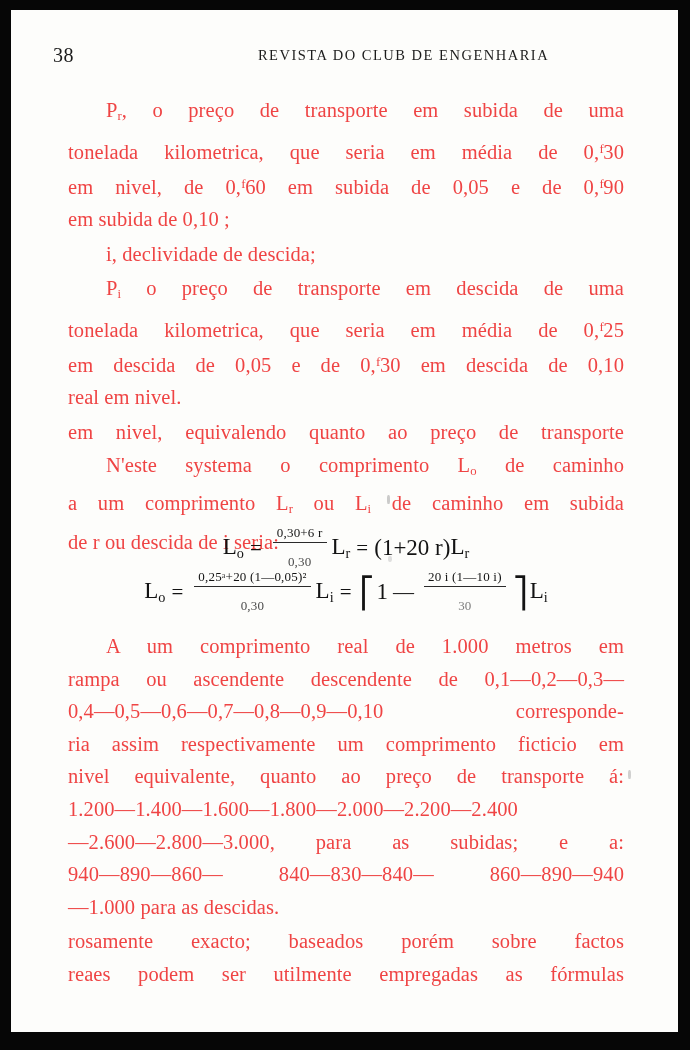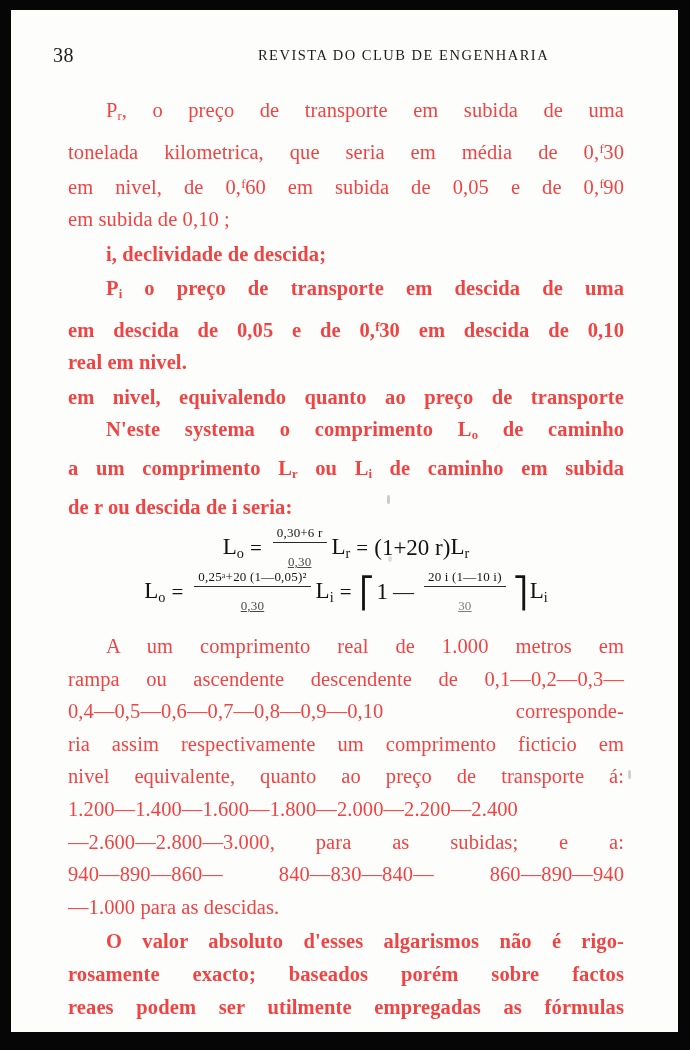--- a/index.html
+++ b/index.html
@@ -71,21 +71,21 @@
 
   p.para {
     margin: 0;
     font-size: 20.5px;
     line-height: 32.6px;
     color: #ef4444;
     text-align: justify;
     text-indent: 38px;
     letter-spacing: 0.1px;
   }
-  p.para + p.para { margin-top: 2px; font-weight: bold; }
+  p.para + p.para { margin-top: 2px; }
 
   
   p.para .ln {
     display: block;
     text-indent: 0;
   }
   p.para .ln.j {
     text-align: justify;
     text-align-last: justify;
   }
@@ -141,21 +141,20 @@
   }
   .frac .num {
     padding: 0 4px 1px 4px;
     border-bottom: 1.2px solid #2a2a2a;
     letter-spacing: 0.2px;
   }
   .frac .den {
     padding: 12px 4px 0 4px;
     letter-spacing: 0.2px;
     color: #4a4a4a;
-    text-decoration: underline;
   }
   .frac.faint .den { color: #7d7d7d; }
 
   .bracket {
     font-size: 30px;
     line-height: 0.7;
     margin: 0 2px;
     font-family: "Liberation Serif", serif;
   }
 
@@ -188,20 +187,21 @@
       <span class="ln j">em nivel, de 0,<sup class="fr">f</sup>60 em subida de 0,05 e de 0,<sup class="fr">f</sup>90</span>
       <span class="ln last">em subida de 0,10 ;</span>
     </p>
 
     <p class="para">
       <span class="ln first last">i, declividade de descida;</span>
     </p>
 
     <p class="para">
       <span class="ln first j">P<sub class="idx">i</sub> o preço de transporte em descida de uma</span>
+      <span class="ln j">tonelada kilometrica, que seria em média de 0,<sup class="fr">f</sup>25</span>
       <span class="ln j">em descida de 0,05 e de 0,<sup class="fr">f</sup>30 em descida de 0,10</span>
       <span class="ln last">real em nivel.</span>
     </p>
 
     <p class="para">
       <span class="ln j">em nivel, equivalendo quanto ao preço de transporte</span>
       <span class="ln first j">N'este systema o comprimento L<sub class="idx">o</sub> de caminho</span>
       <span class="ln j">a um comprimento L<sub class="idx">r</sub> ou L<sub class="idx">i</sub> de caminho em subida</span>
       <span class="ln last">de r ou descida de i seria:</span>
     </p>
@@ -259,20 +259,19 @@
       <span class="ln j">0,4—0,5—0,6—0,7—0,8—0,9—0,10 corresponde-</span>
       <span class="ln j">ria assim respectivamente um comprimento ficticio em</span>
       <span class="ln j">nivel equivalente, quanto ao preço de transporte á:</span>
       <span class="ln j">1.200—1.400—1.600—1.800—2.000—2.200—2.400</span>
       <span class="ln j">—2.600—2.800—3.000, para as subidas; e a:</span>
       <span class="ln j">940—890—860— 840—830—840— 860—890—940</span>
       <span class="ln last">—1.000 para as descidas.</span>
     </p>
 
     <p class="para">
-      <span class="ln first j">O valor absoluto d'esses algarismos não é rigo-</span>
       <span class="ln j">rosamente exacto; baseados porém sobre factos</span>
       <span class="ln j">reaes podem ser utilmente empregadas as fórmulas</span>
     </p>
 
   </div>
 
 </div>
 
 </body></html>

